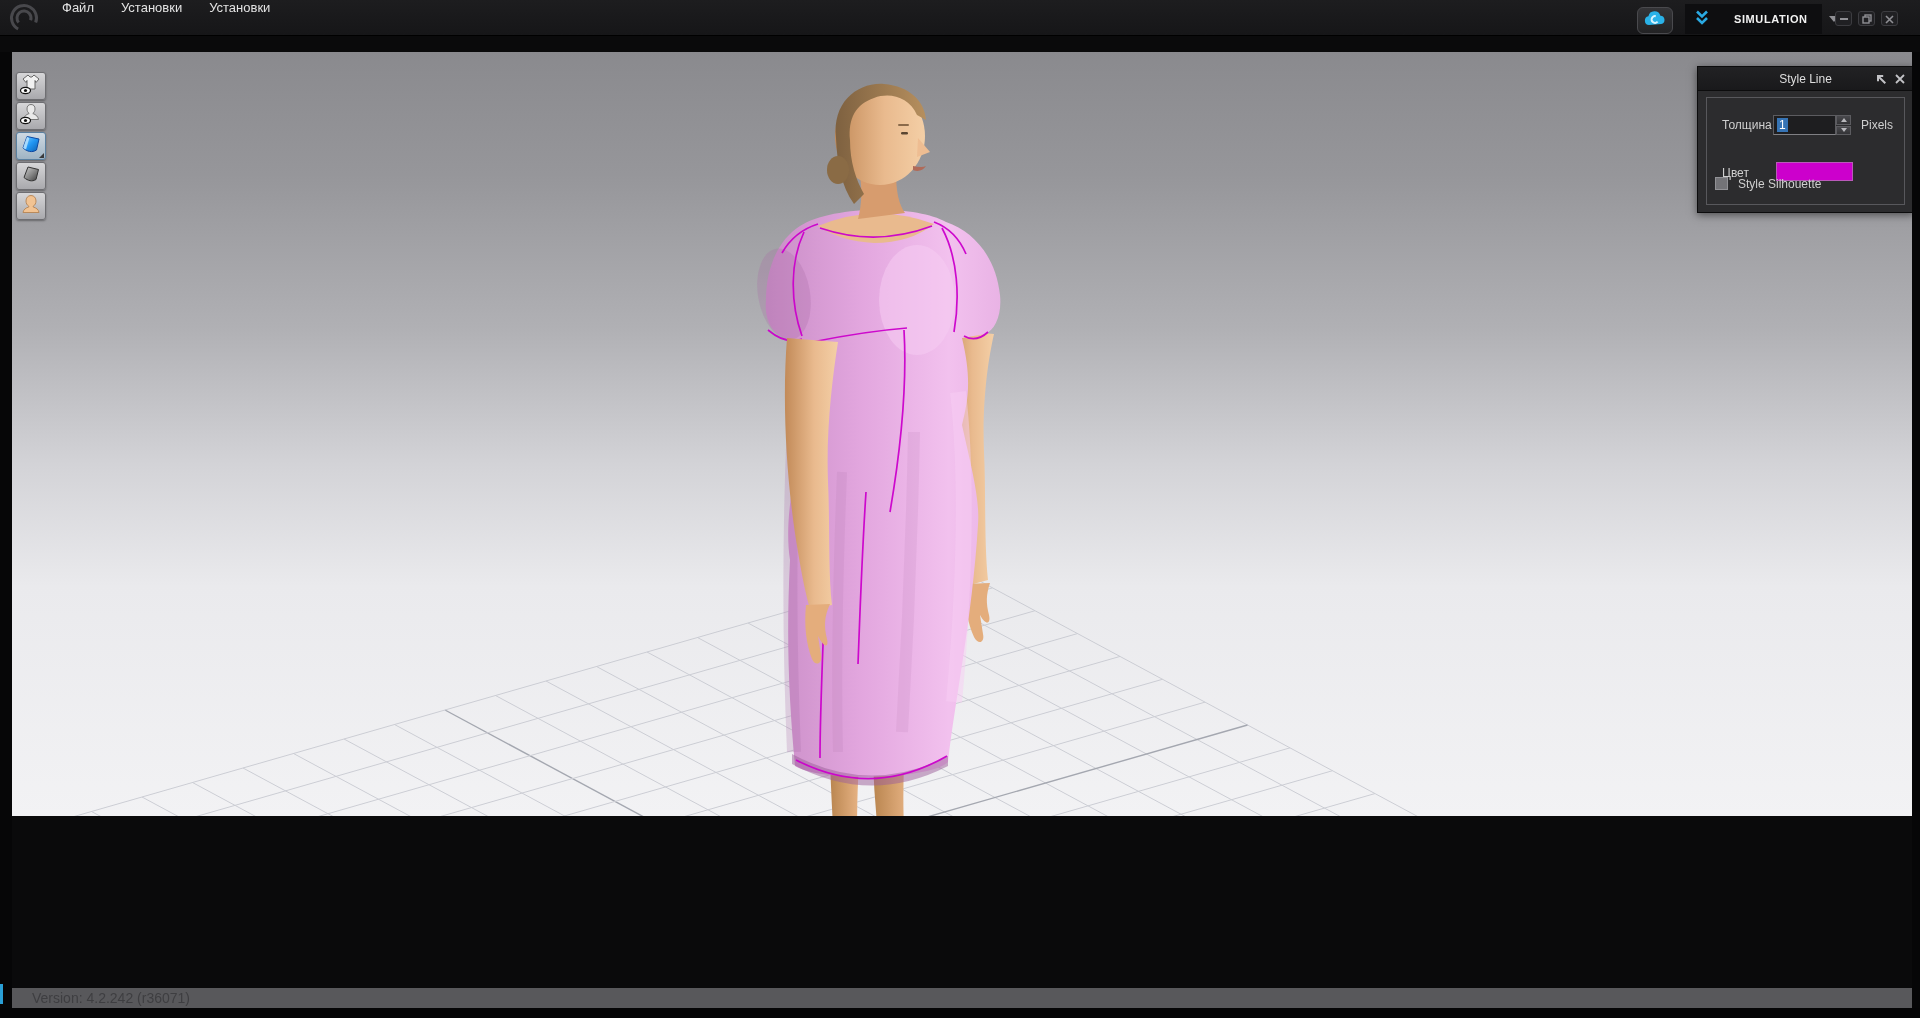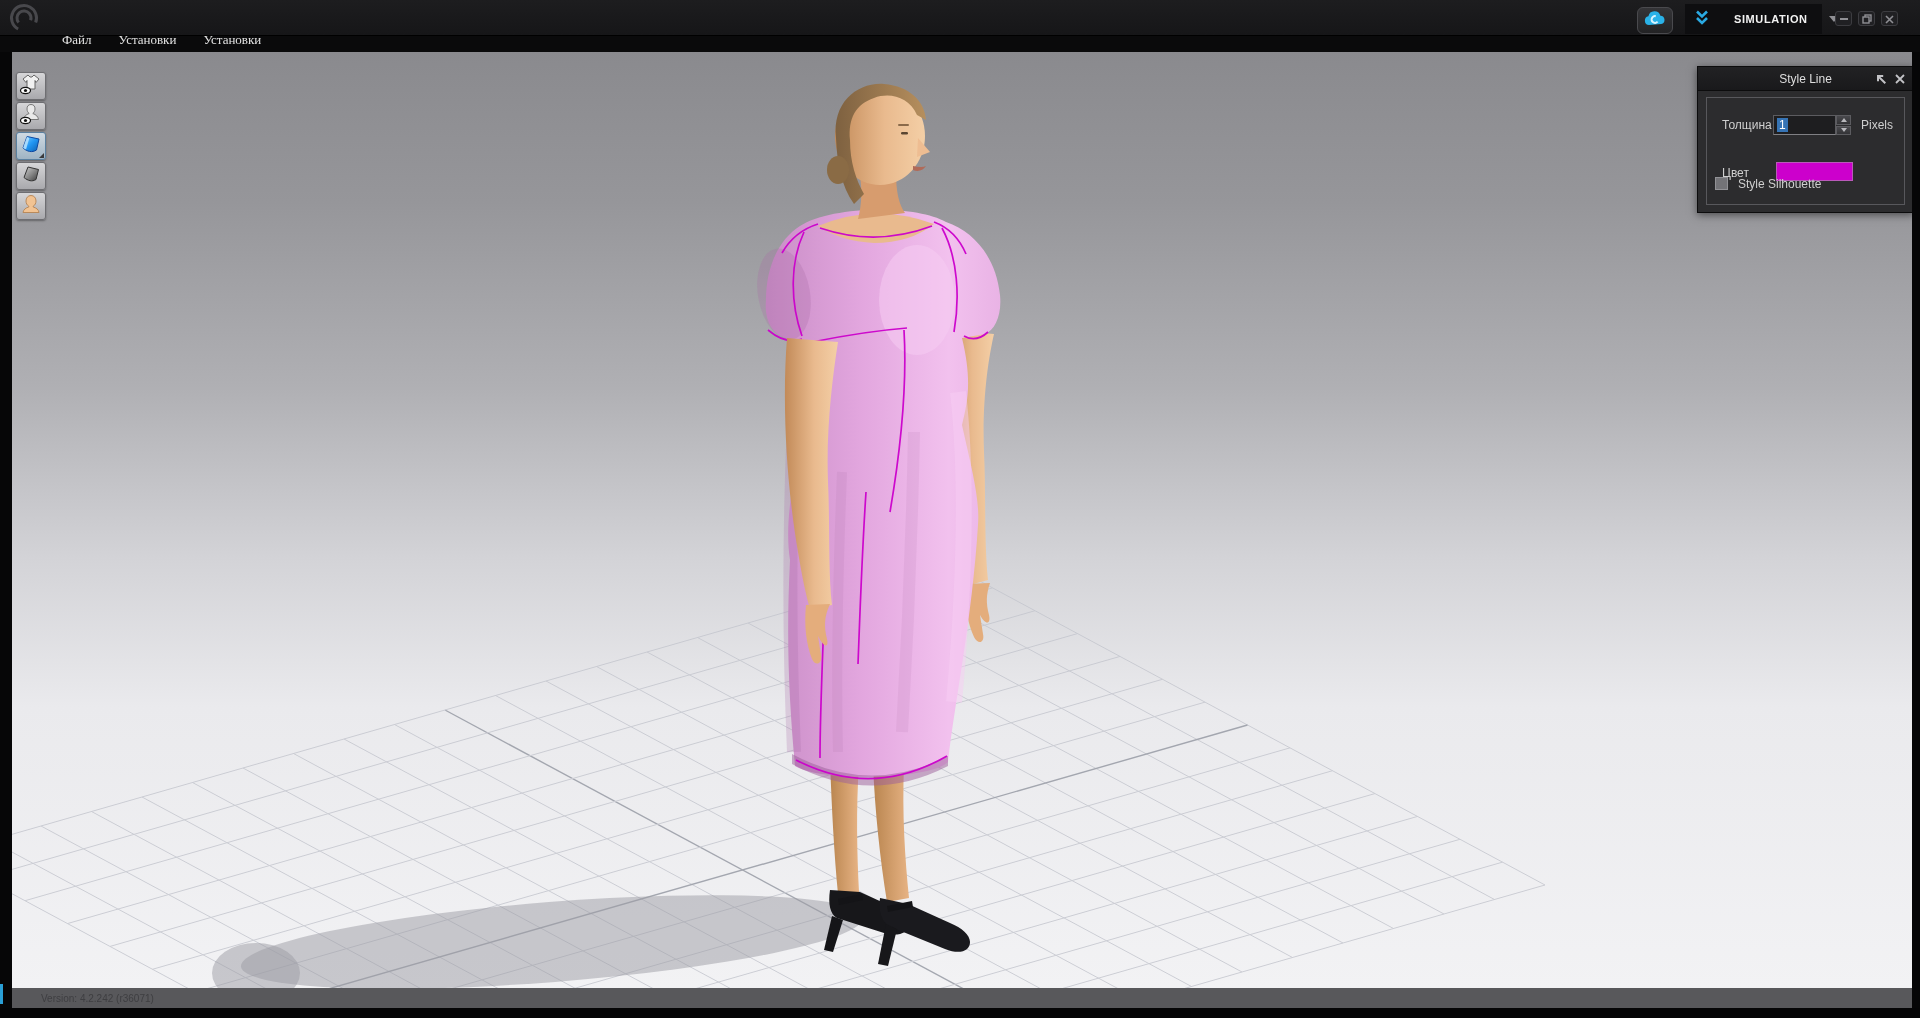--- a/index.html
+++ b/index.html
@@ -5,21 +5,21 @@
   * { margin:0; padding:0; box-sizing:border-box; }
   html,body { width:1920px; height:1018px; background:#000; overflow:hidden;
               font-family:"Liberation Sans", sans-serif; }
   #app { position:relative; width:1920px; height:1018px; background:#0a0a0b; }
 
   
   .menubar { position:absolute; left:0; top:0; width:1920px; height:36px;
              background:linear-gradient(#1d1d1f,#161618); display:flex; align-items:center;
              border-bottom:1px solid #000; z-index:30; }
   .logo { position:absolute; left:6px; top:1px; width:36px; height:34px; }
-  .menu-items { position:absolute; left:62px; top:12px; height:36px; display:flex; align-items:flex-end;font-family:Liberation Serif, serif; }
+  .menu-items { position:absolute; left:62px; top:0; height:36px; display:flex; align-items:flex-start; }
   .menu-item { color:#e2e2e2; font-size:13px; margin-right:27px; cursor:default; white-space:nowrap; }
   .cloud-btn { position:absolute; left:1637px; top:7px; width:36px; height:27px;
                background:linear-gradient(#343437,#232325); border:1px solid #4a4a4e; border-radius:6px;
                display:flex; align-items:center; justify-content:center; }
   .sim-block { position:absolute; left:1685px; top:4px; width:137px; height:30px;
                background:#0e0e10; display:flex; align-items:center; }
   .sim-label { color:#f2f2f2; font-size:11px; font-weight:bold; letter-spacing:0.6px; margin-left:24px; }
   .sim-sep { width:1px; height:18px; background:#303034; margin-left:10px; }
   .sim-caret { width:0; height:0; border-left:5px solid transparent; border-right:5px solid transparent;
                border-top:6px solid #8f8f94; margin-left:11px; }
@@ -32,21 +32,21 @@
               display:flex; align-items:center; justify-content:center; z-index:29; }
   .titlerow span { color:#a6a6a8; font-size:11px; }
 
   
   .frame-left  { position:absolute; left:0; top:52px; width:12px; height:956px; background:#060607; z-index:25; }
   .frame-right { position:absolute; left:1912px; top:52px; width:8px; height:956px; background:#060607; z-index:25; }
   .frame-bottom{ position:absolute; left:0; top:1008px; width:1920px; height:10px; background:#050506; z-index:25; }
   .blue-sliver { position:absolute; left:0; top:984px; width:3px; height:20px; background:#2a9fd6; z-index:26; }
 
   
-  .viewport { position:absolute; left:12px; top:52px; width:1900px; height:936px; overflow:hidden;
+  .viewport { position:absolute; left:12px; top:52px; width:1900px; height:764px; overflow:hidden;
               background:linear-gradient(#8a8a8e 0%, #96969a 16%, #b0b0b4 36%, #d3d3d7 54%,
                                           #eaeaed 70%, #f2f2f4 100%); }
   .viewport svg.scene { position:absolute; left:0; top:0; }
 
   
   .vtoolbar { position:absolute; left:4px; top:20px; display:flex; flex-direction:column; gap:2px; z-index:10; }
   .vtool-btn { width:30px; height:28px; border:1px solid #6e6e72; border-radius:3px;
                background:linear-gradient(#d6d6d8,#a9a9ad); display:flex; align-items:center;
                justify-content:center; position:relative; box-shadow:0 1px 2px rgba(0,0,0,.35); }
   .vtool-btn.active { background:linear-gradient(#cfd9e2,#9fb4c4); border-color:#5a80a0; }
@@ -81,21 +81,21 @@
   .arrow-dn { width:0; height:0; border-left:3px solid transparent; border-right:3px solid transparent;
               border-top:4px solid #b9b9bd; }
   .swatch { position:absolute; left:78px; top:-1px; width:77px; height:19px;
             border:1px solid #b95ab9; }
   .checkbox { position:absolute; left:17px; top:3px; width:13px; height:13px; background:#737377;
               border:1px solid #929296; }
 
   
   .statusbar { position:absolute; left:12px; top:988px; width:1900px; height:20px; background:#58585b;
                display:flex; align-items:center; z-index:24; }
-  .statusbar span { color:#3e3e41; font-size:10px; margin-left:29px; }
+  .statusbar span { color:#3e3e41; font-size:14px; margin-left:20px; }
 </style>
 </head>
 <body>
 
 <div id="app">
 
   <div class="menubar">
     <div class="logo">
       <svg width="36" height="34" viewBox="0 0 36 34">
         <g fill="none" stroke="#48484c" stroke-width="3">

